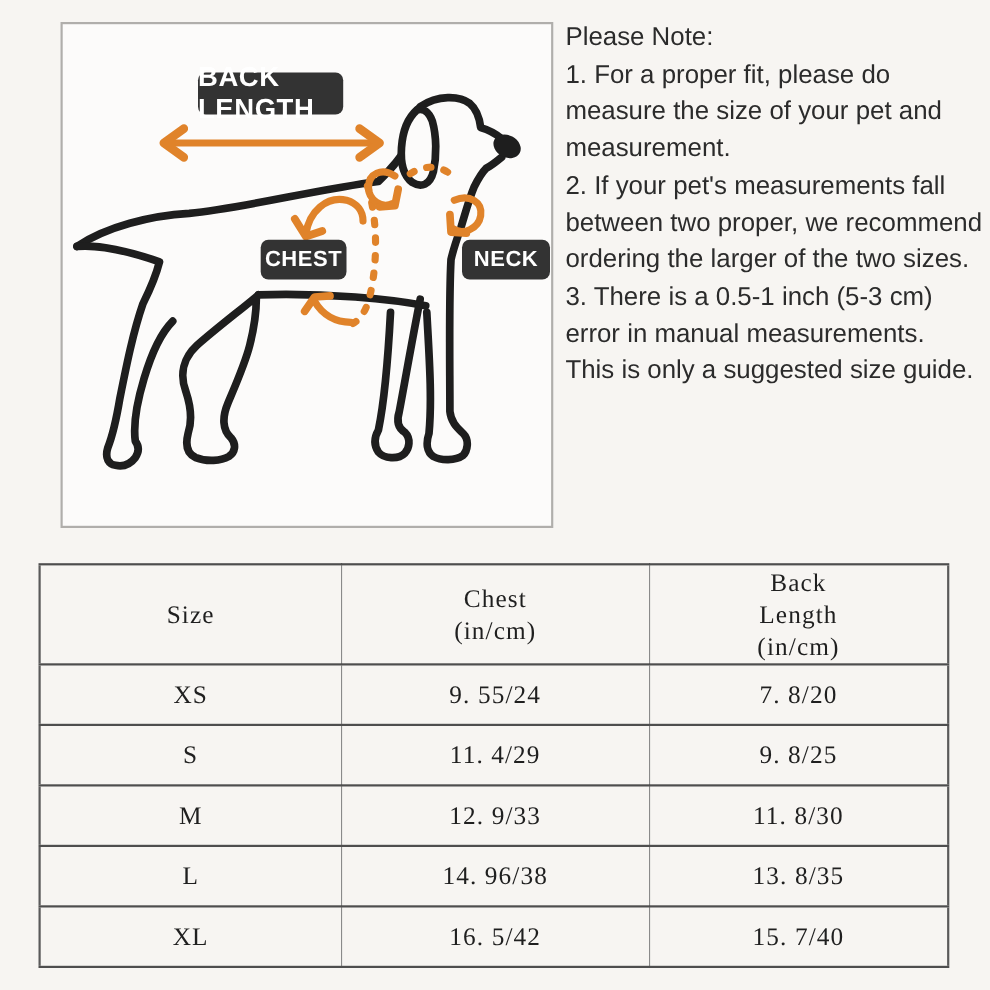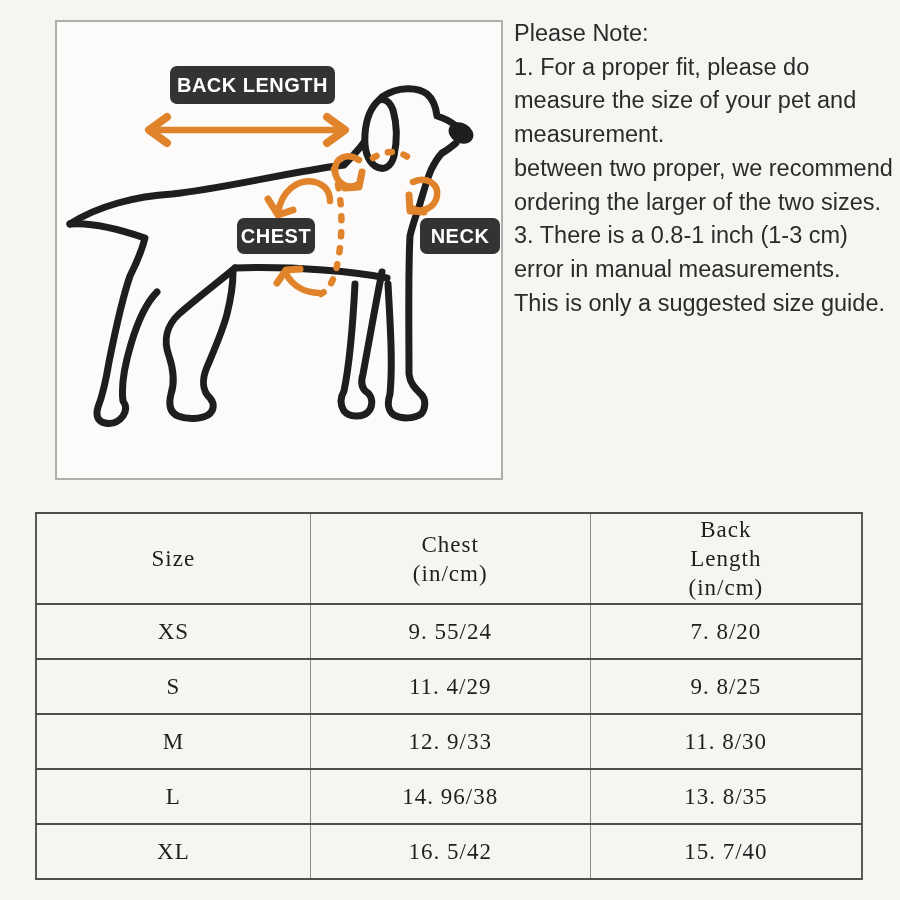--- a/index.html
+++ b/index.html
@@ -16,21 +16,21 @@
   .diagram-box{
     position:absolute;left:55px;top:20px;width:448px;height:460px;
     background:#fcfbfa;border:2px solid #b0aeab;box-sizing:border-box;
   }
   .diagram-box svg{position:absolute;left:0;top:0;}
   .tag{
     position:absolute;background:#333333;color:#ffffff;
     border-radius:7px;display:flex;align-items:center;justify-content:center;
     font-weight:bold;letter-spacing:.5px;
   }
-  .tag-backlength{left:113px;top:44px;width:165px;height:38px;font-size:20px;}
+  .tag-backlength{left:123px;top:44px;width:132px;height:38px;font-size:25px;}
   .tag-chest{left:180px;top:196px;width:78px;height:36px;font-size:20px;}
   .tag-neck{left:344px;top:196px;width:80px;height:36px;font-size:20px;margin-left:19px;}
 
   
   .note{
     position:absolute;left:514px;top:17px;width:360px;
     color:#2b2b2b;font-size:23.5px;line-height:33.7px;
   }
   .note div{white-space:nowrap;}
 
@@ -108,23 +108,24 @@
     <div class="tag tag-backlength">BACK LENGTH</div>
     <div class="tag tag-chest">CHEST</div>
     <div class="tag tag-neck">NECK</div>
   </div>
 
   <div class="note">
     <div>Please Note:</div>
     <div>1. For a proper fit, please do</div>
     <div>measure the size of your pet and</div>
     <div>measurement.</div>
+    <div>2. If your pet's measurements fall</div>
     <div>between two proper, we recommend</div>
     <div>ordering the larger of the two sizes.</div>
-    <div>3. There is a 0.8-1 inch (1-3 cm)</div>
+    <div>3. There is a 0.5-1 inch (5-3 cm)</div>
     <div>error in manual measurements.</div>
     <div>This is only a suggested size guide.</div>
   </div>
 
   <table class="size-table">
     <colgroup>
         <col style="width:33.2%">
         <col style="width:33.9%">
         <col>
       </colgroup>

